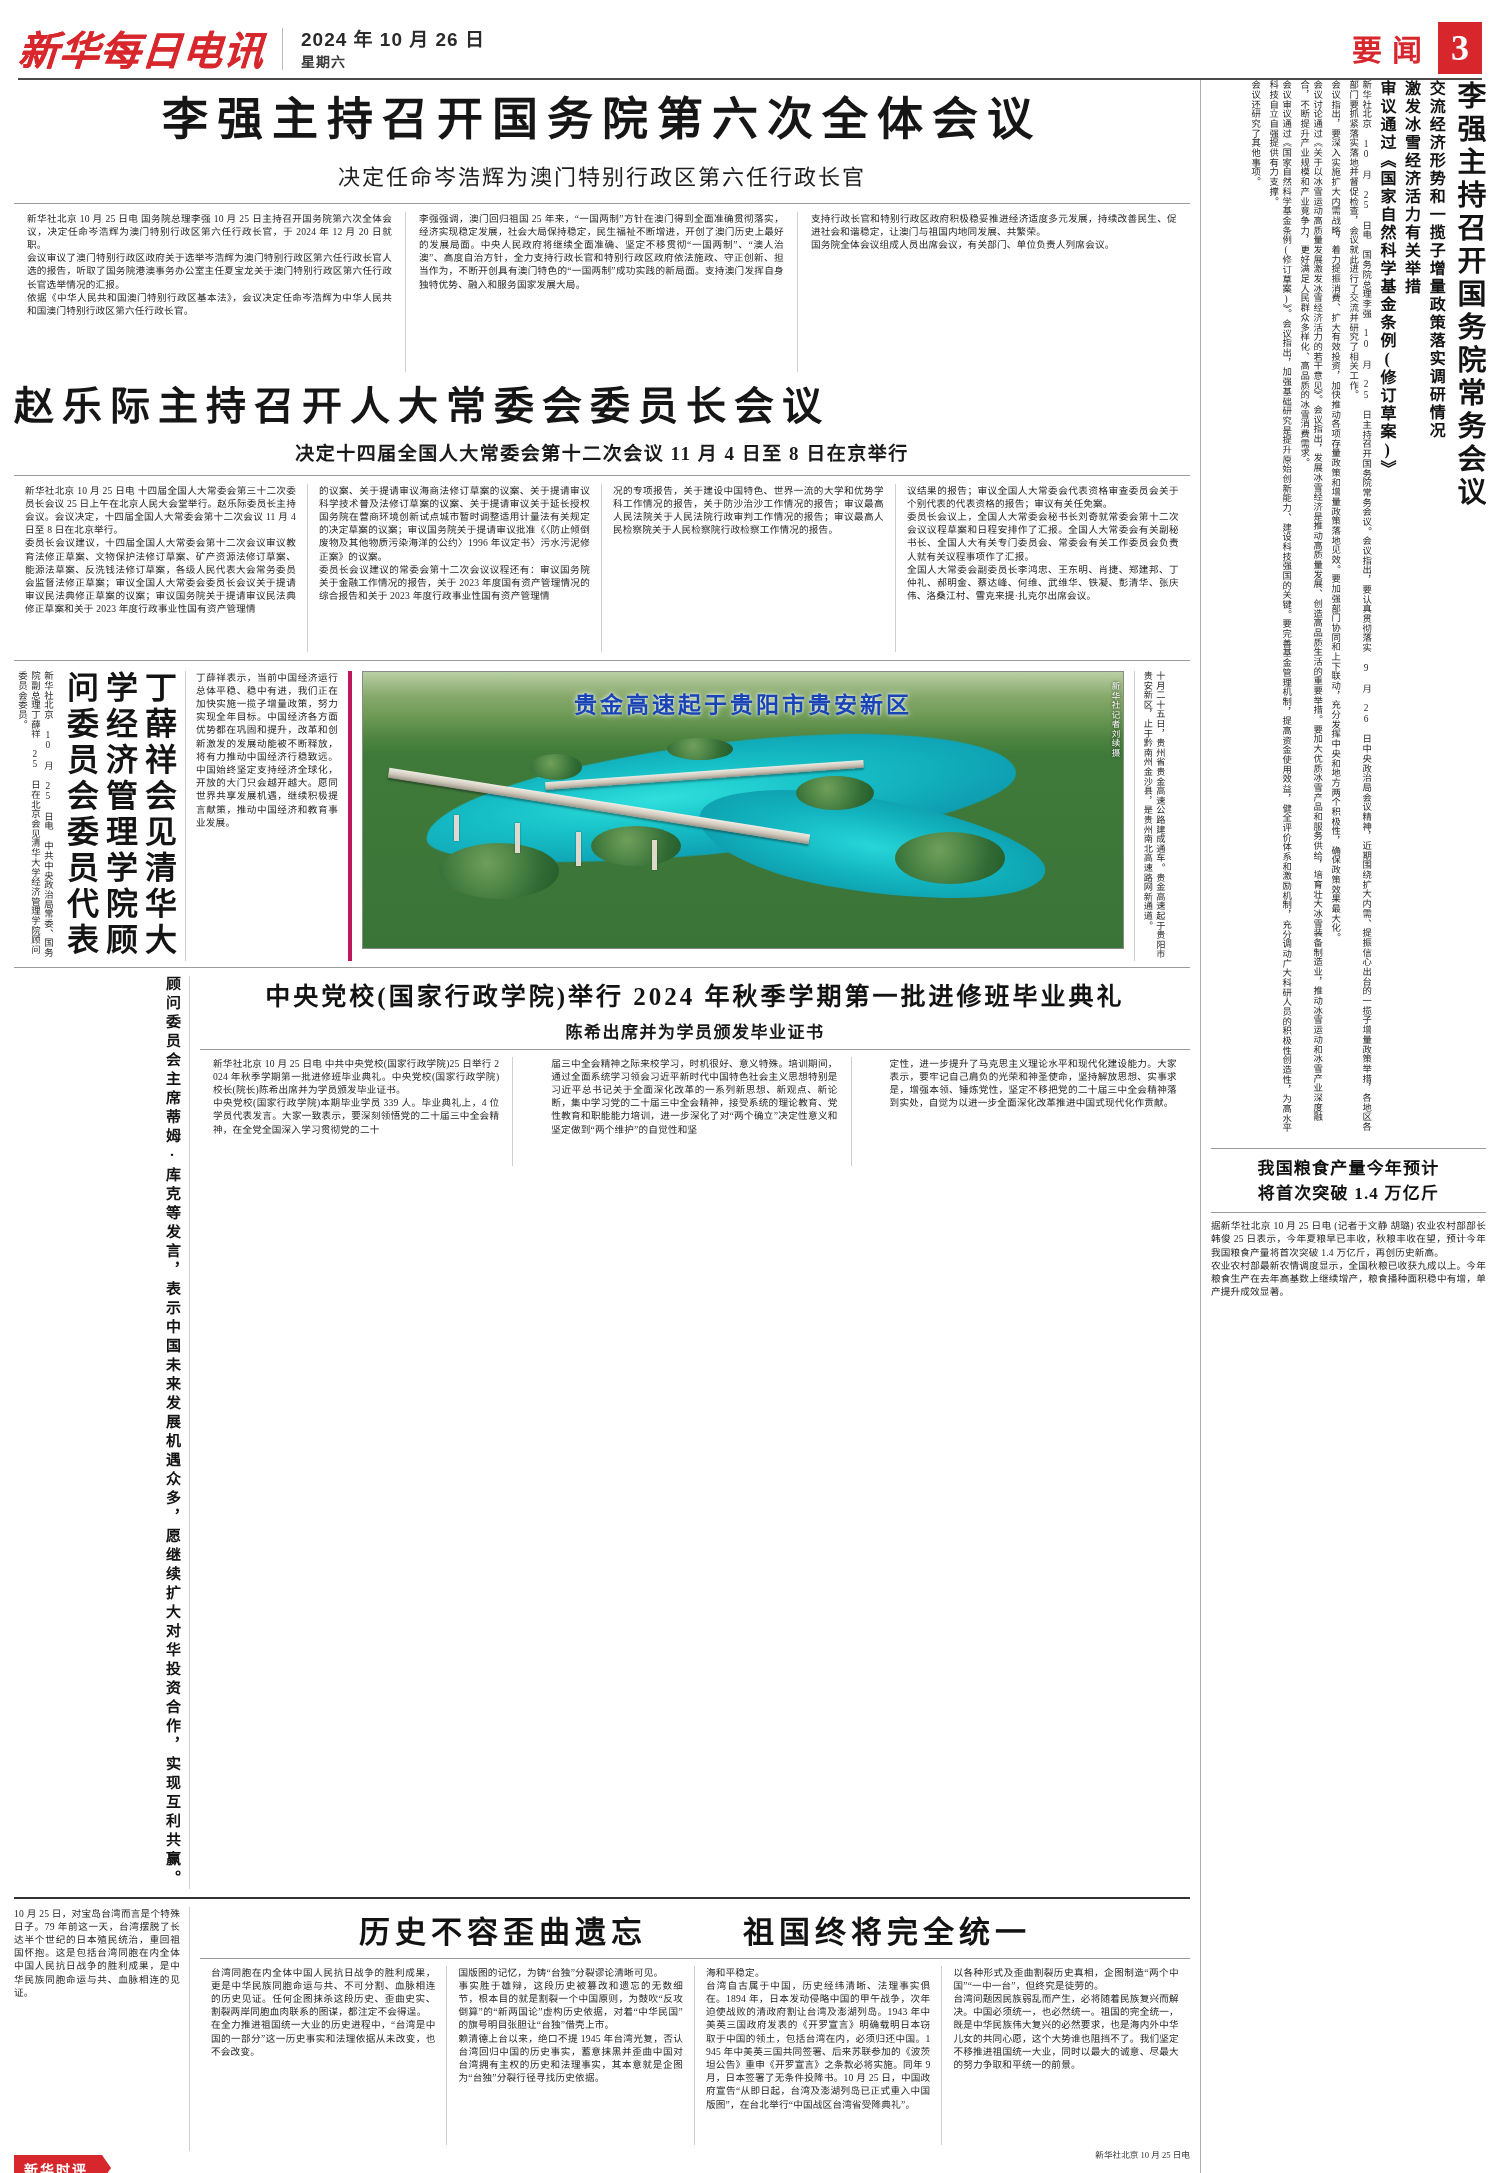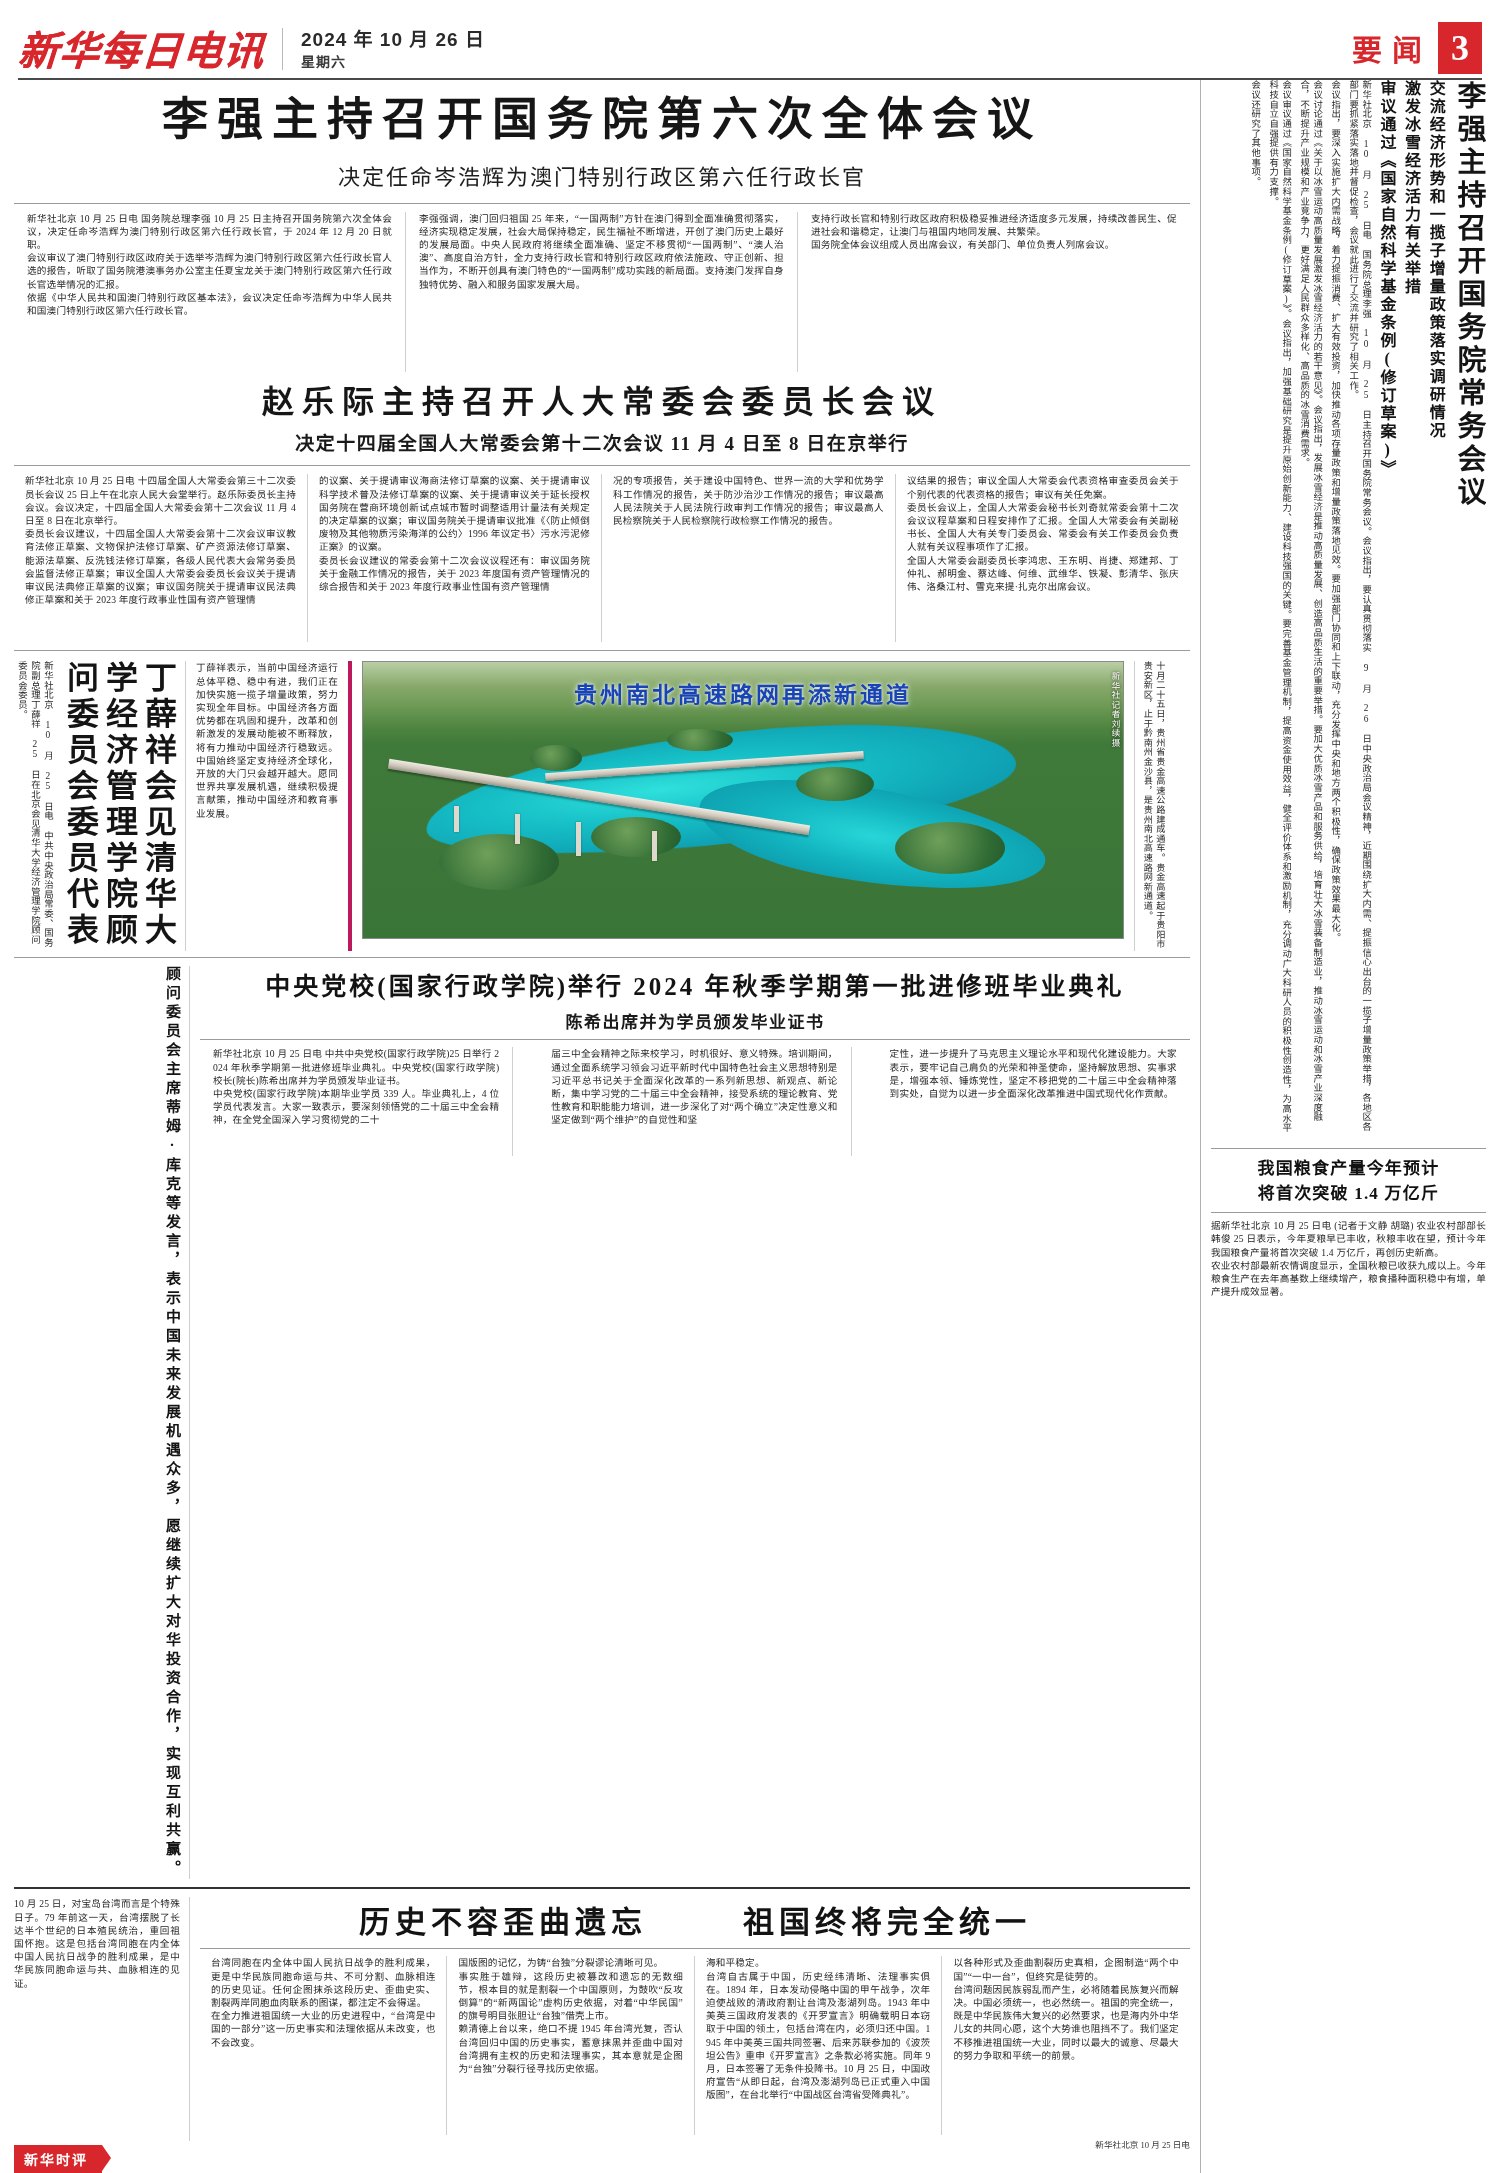--- a/index.html
+++ b/index.html
@@ -54,22 +54,22 @@
   .headline-1 {
     text-align:center; font-weight:700; color:#161616;
     font-size:46px; letter-spacing:9px; line-height:1.1;
     font-family:Liberation Mono, monospace; padding:18px 0 10px 0;
   }
   .subhead-1 {
     text-align:center; font-weight:400; color:#1e1e1e;
     font-size:22px; letter-spacing:2px; padding-bottom:12px;
   }
   .headline-2 {
-    text-align:center; font-weight:700; color:#161616;
-    font-size:32px; letter-spacing:8px; line-height:1.15;
+    font-weight:700; color:#161616;
+    font-size:40px; letter-spacing:8px; line-height:1.15;
     padding: 12px 0 8px 0;
   }
   .subhead-2 { text-align:center; font-weight:700; font-size:19px; letter-spacing:1.5px; padding-bottom:10px;}
 
   .rule { height:1px; background:#9b9b9b; }
   .rule-bold { height:2px; background:#333; }
 
   
   .body-wrap { display:flex; gap:0; }
   .left-zone { width:1184px; }
@@ -232,21 +232,21 @@
             <div class="isle" style="left:57%; top:38%; width:78px; height:34px;"></div>
             <div class="isle" style="left:30%; top:56%; width:90px; height:40px;"></div>
             <div class="isle" style="left:70%; top:58%; width:110px; height:52px;"></div>
             <div class="isle" style="left:10%; top:62%; width:120px; height:56px;"></div>
             <div class="bridge"></div>
             <div class="bridge2"></div>
             <div class="pier" style="left:12%; top:52%; height:26px;"></div>
             <div class="pier" style="left:20%; top:55%; height:30px;"></div>
             <div class="pier" style="left:28%; top:58%; height:34px;"></div>
             <div class="pier" style="left:38%; top:61%; height:30px;"></div>
-            <div class="photo-title">贵州南北高速路网再添新通道</div>
+            <div class="photo-title">贵金高速起于贵阳市贵安新区</div>
             <div class="photo-credit-v">新华社记者刘续摄</div>
           </div>
         </div>
 
         <div style="width:56px; border-left:1px solid #cfcfcf; padding-left:6px;">
           <div class="photo-side-v" style="max-height:292px;">十月二十五日，贵州省贵金高速公路建成通车。贵金高速起于贵阳市贵安新区，止于黔南州金沙县，是贵州南北高速路网新通道。</div>
         </div>
       </div>
 
       <div class="rule" style="margin-top:6px"></div>

